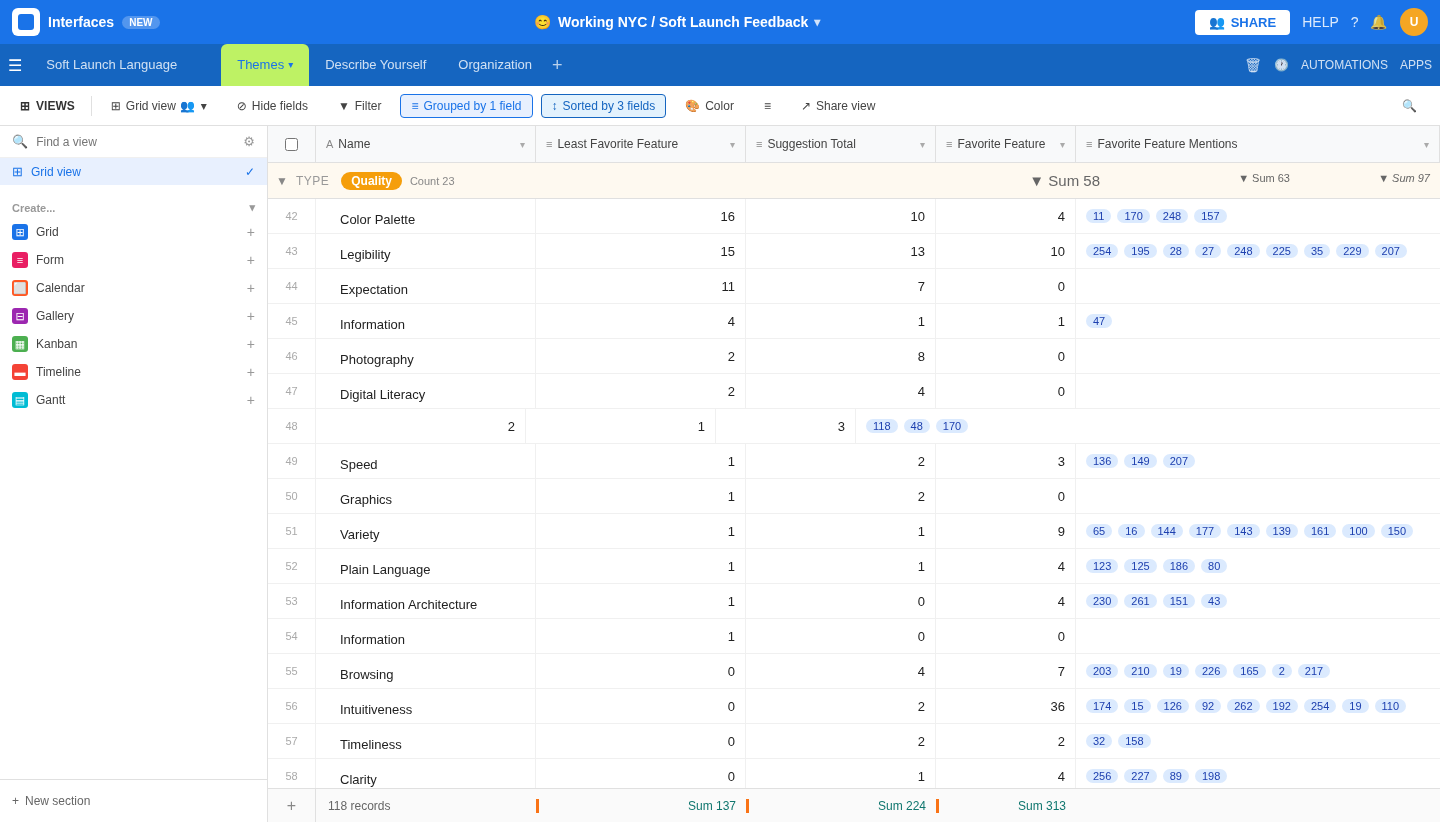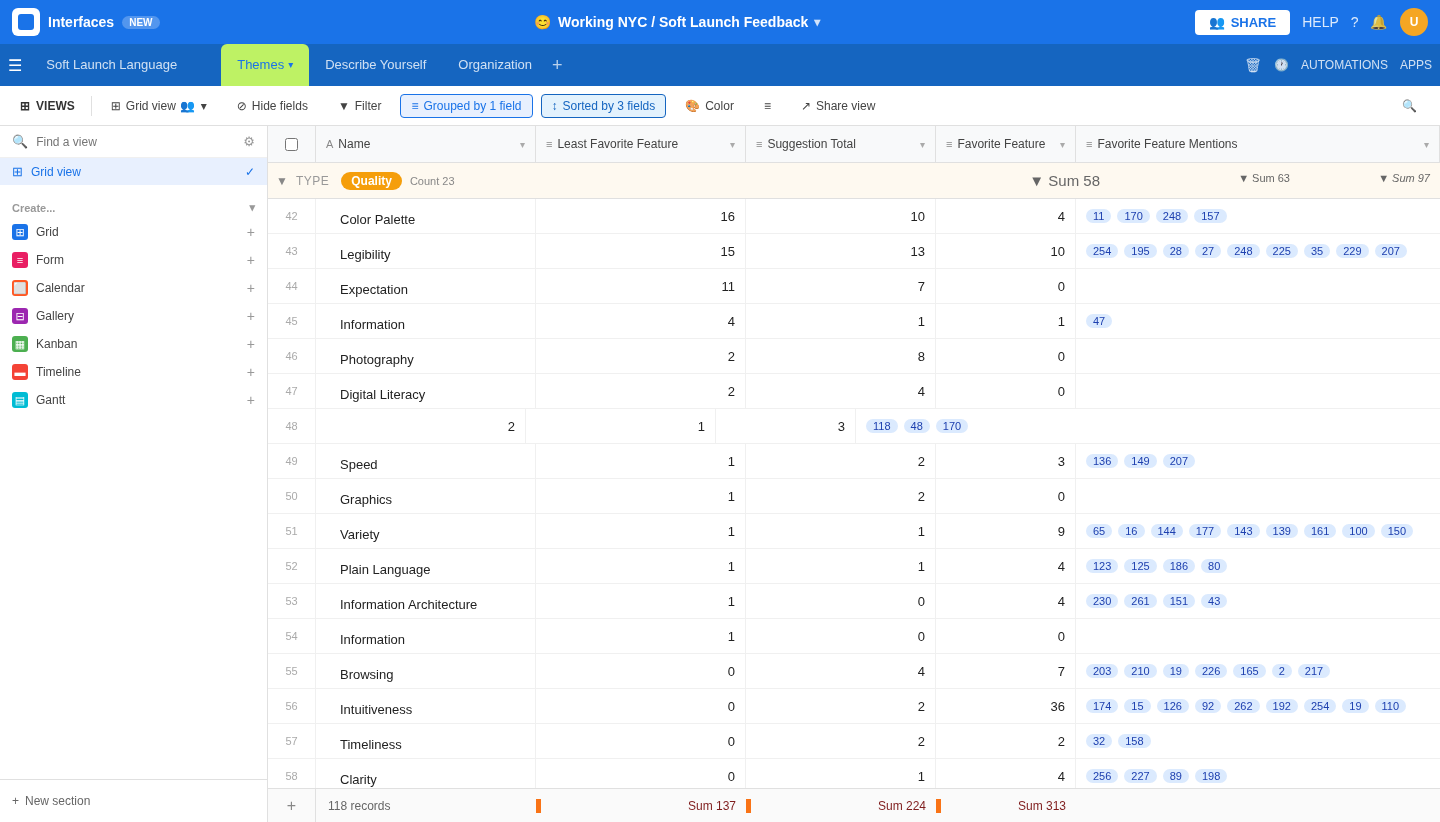--- a/index.html
+++ b/index.html
@@ -88,21 +88,21 @@
     .row-num-cell { width: 48px; min-width: 48px; display: flex; align-items: center; justify-content: center; font-size: 11px; color: #aaa; border-right: 1px solid #f0f0f0; }
 
     
     .tag { display: inline-flex; align-items: center; padding: 1px 7px; border-radius: 12px; font-size: 11px; font-weight: 500; margin-right: 3px; }
     .tag-blue { background: #dbeafe; color: #1e40af; }
 
     
     .grid-footer { display: flex; align-items: center; height: 34px; border-top: 1px solid #e0e0e0; background: #fafafa; position: sticky; bottom: 0; }
     .footer-add { width: 48px; min-width: 48px; display: flex; align-items: center; justify-content: center; font-size: 16px; color: #888; cursor: pointer; border-right: 1px solid #e0e0e0; height: 34px; }
     .footer-records { font-size: 12px; color: #666; padding-left: 12px; flex: 0 0 220px; }
-    .footer-sum { display: flex; align-items: center; justify-content: flex-end; padding: 0 10px; font-size: 12px; color: #7f1d1d; border-left: 5px solid #f97316; }
+    .footer-sum { display: flex; align-items: center; justify-content: flex-end; padding: 0 10px; font-size: 12px; color: #0f766e; border-left: 3px solid #f97316; }
 
     
     ::-webkit-scrollbar { width: 6px; height: 6px; }
     ::-webkit-scrollbar-track { background: #f1f1f1; }
     ::-webkit-scrollbar-thumb { background: #ccc; border-radius: 3px; }
 
     .group-sum-area { display: flex; margin-left: auto; }
 
     .row-name-cell { width: 220px; min-width: 220px; display: flex; align-items: center; padding: 7px 10px 0 24px; height: 34px; border-right: 1px solid #f0f0f0; font-size: 13px; color: #222; }
     .row-num-val { width: 210px; min-width: 210px; display: flex; align-items: center; justify-content: flex-end; padding: 0 10px; height: 34px; border-right: 1px solid #f0f0f0; font-size: 13px; color: #222; }

